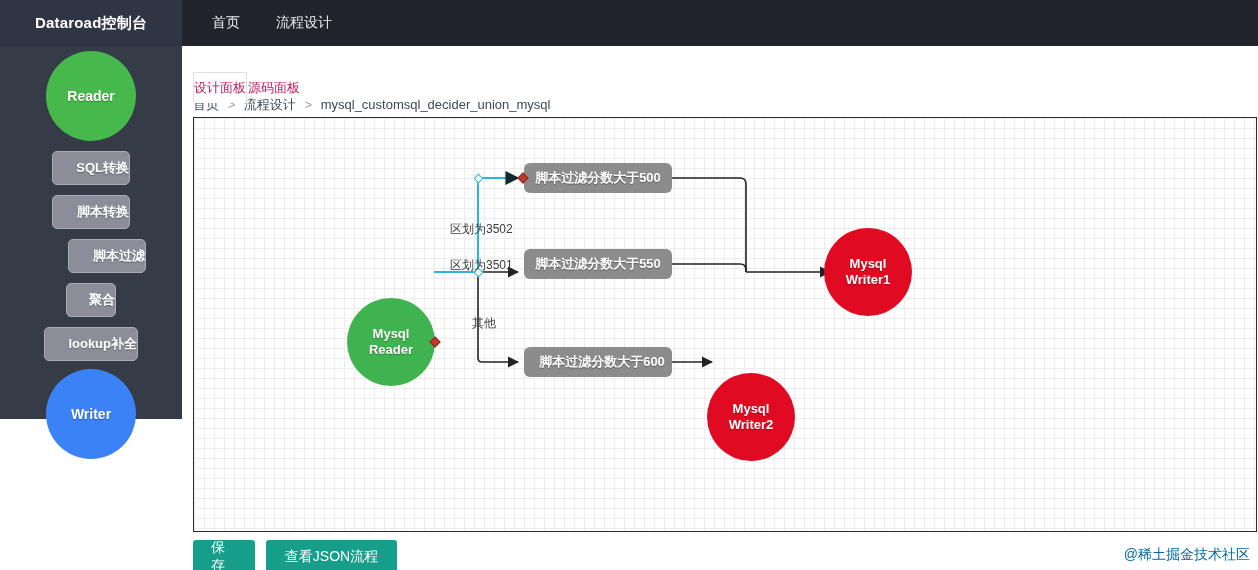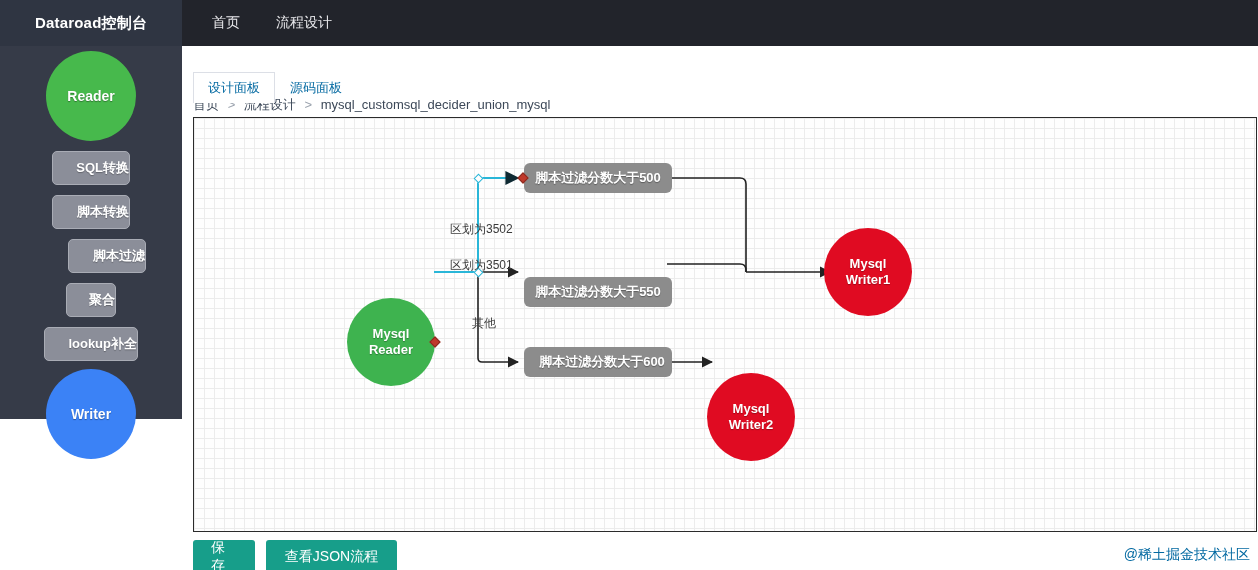--- a/index.html
+++ b/index.html
@@ -88,22 +88,22 @@
   #breadcrumb .crumb-link { color: #3c4858; }
   #breadcrumb .sep { color: #9aa2ad; margin: 0 5px; }
 
   #tabs {
     position: absolute; left: 11px; top: 25px;
     height: 32px;
     display: flex;
     align-items: flex-end;
   }
   .tab {
-    font-size: 13px; color: #0369a1;
-    padding: 7px 14px;
+    font-size: 13px; color: #be185d;
+    padding: 7px 0;
     border: 1px solid transparent;
     border-bottom: none;
     cursor: pointer;
     background: transparent;
     line-height: 16px;
   }
   .tab.active {
     border-color: #dcdfe6;
     background: #ffffff;
   }
@@ -310,21 +310,21 @@
         <span>Mysql</span>
         <span>Reader</span>
       </div>
       <div class="port-dot" style="left:237px; top:220px;"></div>
 
       <div class="node-box" style="left:330px; top:45px; width:148px;">
         <span>脚本过滤分数大于500</span>
       </div>
       <div class="port-dot" style="left:325px; top:56px;"></div>
 
-      <div class="node-box" style="left:330px; top:131px; width:148px;margin-top:28px;">
+      <div class="node-box" style="left:330px; top:131px; width:148px;">
         <span>脚本过滤分数大于550</span>
       </div>
 
       <div class="node-box" style="left:330px; top:229px; width:148px;padding-left:18px;">
         <span>脚本过滤分数大于600</span>
       </div>
 
       <div class="node-circle red" style="left:630px; top:110px;">
         <span>Mysql</span>
         <span>Writer1</span>

